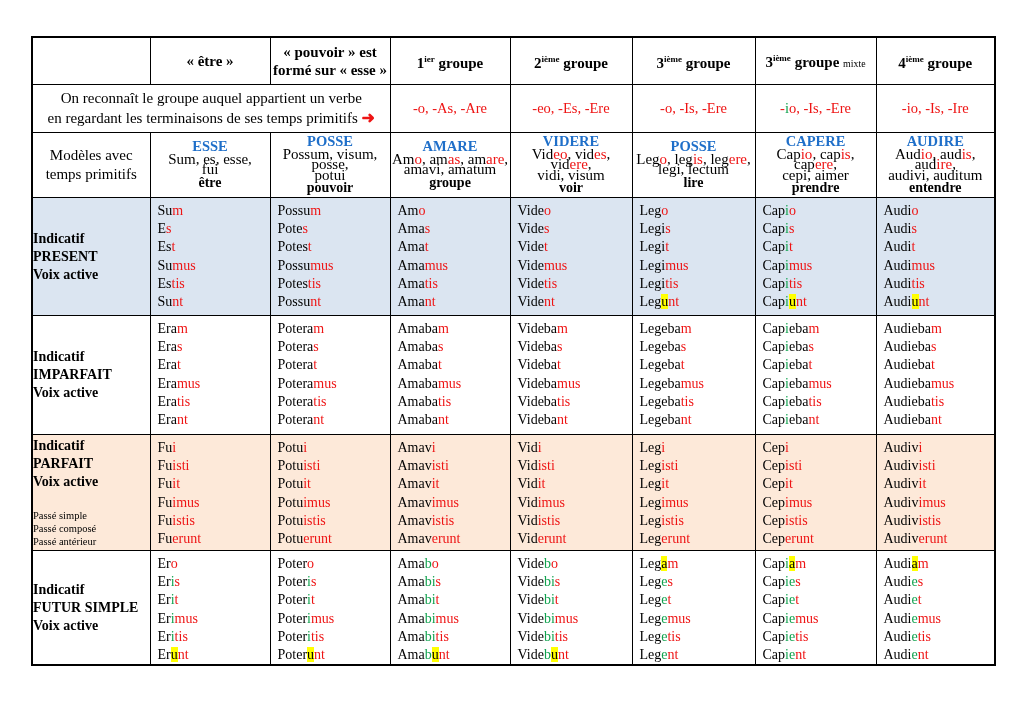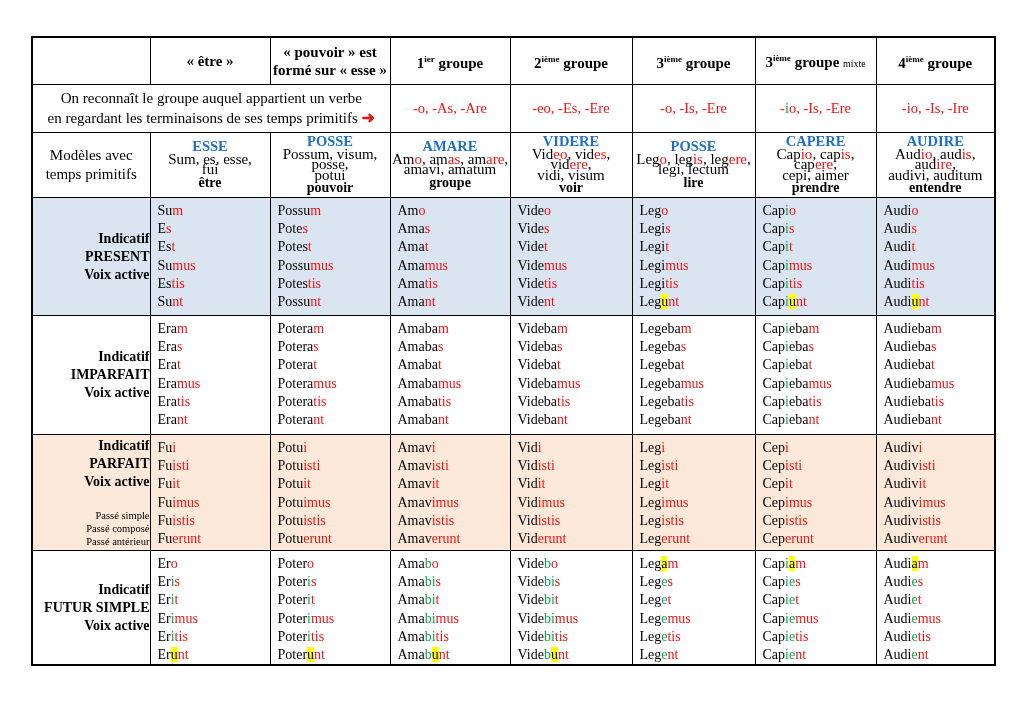--- a/index.html
+++ b/index.html
@@ -23,21 +23,21 @@
   tr.bg-parfait td{background:var(--parfait-bg);}
   .hdr{font-weight:bold; font-size:15px; text-align:center; line-height:18px; padding:0 2px;}
   .recog{font-size:15px; text-align:center; line-height:20px;}
   .endings{font-size:14.5px; text-align:center;}
   .arrow{color:var(--red); font-weight:bold; font-size:16px;}
   .mlabel{font-size:15px; text-align:center; line-height:19px;}
   .model{text-align:center; vertical-align:middle; padding:1px 0;}
   .mname{color:var(--blue); font-weight:bold; font-size:14.5px; line-height:15px;}
   .mparts{font-size:15px; line-height:10.5px;}
   .mtrans{font-weight:bold; font-size:14px; line-height:16px;}
-  .tlabel{font-weight:bold; font-size:14px; text-align:right; line-height:18px;}
+  .tlabel{font-weight:bold; font-size:14px; text-align:left; line-height:18px;}
   .tlabel .sub{font-weight:normal; font-size:10.5px; line-height:13px; margin-top:18px;}
   .conj{vertical-align:top; padding:4px 2px 0 7px; font-size:14px; line-height:18.2px; text-align:left;}
   .s-k{color:#000;}
   .s-r{color:var(--red);}
   .s-g{color:var(--green);}
   .s-y{color:#000; background:var(--yellow);}
   .s-sup{vertical-align:super; font-size:60%;}
   .s-sm{font-size:66%; font-weight:normal;}
 </style>
 </head>

